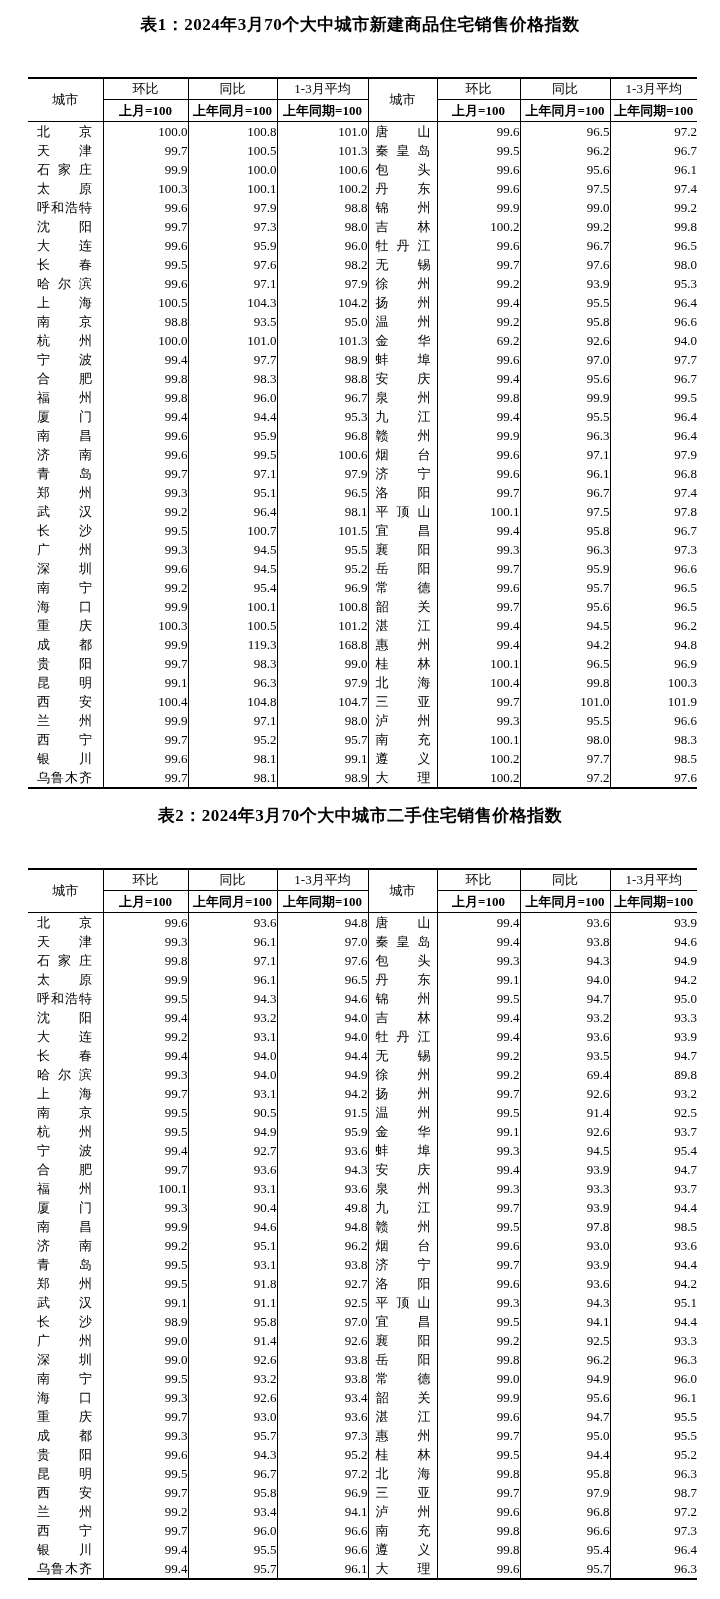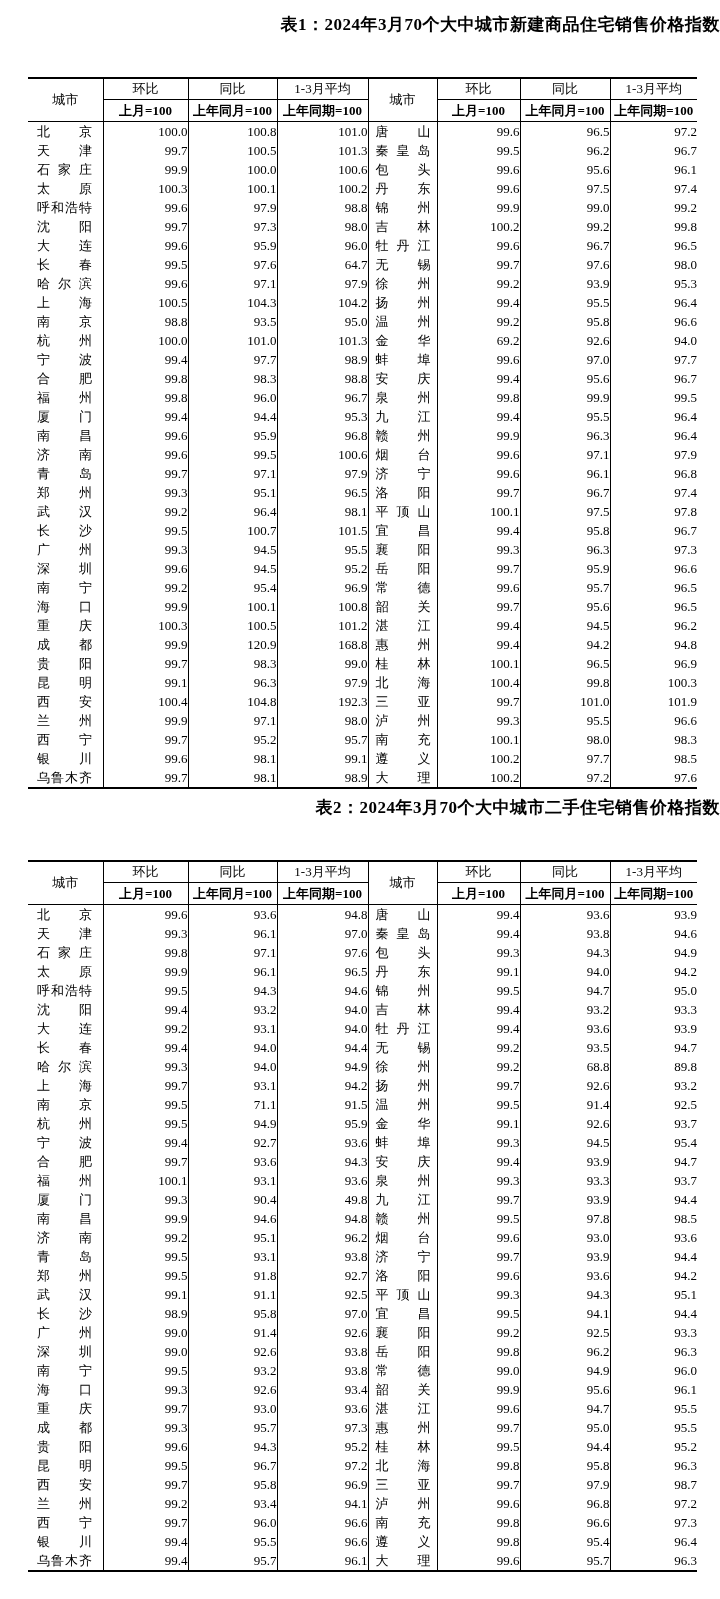--- a/index.html
+++ b/index.html
@@ -8,33 +8,33 @@
     background: #ffffff;
     color: #000000;
     font-family: "Liberation Serif", "DejaVu Serif", serif;
   }
   body {
     width: 720px;
     min-height: 1599px;
     overflow: hidden;
   }
   .page-title {
-    text-align: right;
+    text-align: center;
     font-size: 17px;
     font-weight: bold;
     margin: 0;
     letter-spacing: 0.5px;
   }
   #title1 { padding-top: 13px; }
   #title2 { padding-top: 7px; }
   table.idx {
     border-collapse: collapse;
     table-layout: fixed;
     width: 669px;
-    margin: 41px 0 0 28px;
+    margin: 41px 0 8px 28px;
     border-top: 2.5px solid #000;
     border-bottom: 2.5px solid #000;
   }
   table.idx th, table.idx td {
     font-size: 13px;
     font-weight: normal;
     padding: 0;
     border-left: 1px solid #000;
     border-right: 1px solid #000;
     overflow: hidden;
@@ -190,21 +190,21 @@
         <td class="num">99.6</td>
         <td class="num">96.7</td>
         <td class="num">96.5</td>
       </tr>
       <tr>
         <td>
           <span class="city-name">长春</span>
         </td>
         <td class="num">99.5</td>
         <td class="num">97.6</td>
-        <td class="num">64.7</td>
+        <td class="num">98.2</td>
         <td class="city-r">
           <span class="city-name">无锡</span>
         </td>
         <td class="num">99.7</td>
         <td class="num">97.6</td>
         <td class="num">98.0</td>
       </tr>
       <tr>
         <td>
           <span class="city-name">哈尔滨</span>
@@ -469,21 +469,21 @@
         </td>
         <td class="num">99.4</td>
         <td class="num">94.5</td>
         <td class="num">96.2</td>
       </tr>
       <tr>
         <td>
           <span class="city-name">成都</span>
         </td>
         <td class="num">99.9</td>
-        <td class="num">120.9</td>
+        <td class="num">119.3</td>
         <td class="num">168.8</td>
         <td class="city-r">
           <span class="city-name">惠州</span>
         </td>
         <td class="num">99.4</td>
         <td class="num">94.2</td>
         <td class="num">94.8</td>
       </tr>
       <tr>
         <td>
@@ -512,21 +512,21 @@
         <td class="num">100.4</td>
         <td class="num">99.8</td>
         <td class="num">100.3</td>
       </tr>
       <tr>
         <td>
           <span class="city-name">西安</span>
         </td>
         <td class="num">100.4</td>
         <td class="num">104.8</td>
-        <td class="num">192.3</td>
+        <td class="num">104.7</td>
         <td class="city-r">
           <span class="city-name">三亚</span>
         </td>
         <td class="num">99.7</td>
         <td class="num">101.0</td>
         <td class="num">101.9</td>
       </tr>
       <tr>
         <td>
           <span class="city-name">兰州</span>
@@ -736,21 +736,21 @@
         <td>
           <span class="city-name">哈尔滨</span>
         </td>
         <td class="num">99.3</td>
         <td class="num">94.0</td>
         <td class="num">94.9</td>
         <td class="city-r">
           <span class="city-name">徐州</span>
         </td>
         <td class="num">99.2</td>
-        <td class="num">68.8</td>
+        <td class="num">69.4</td>
         <td class="num">89.8</td>
       </tr>
       <tr>
         <td>
           <span class="city-name">上海</span>
         </td>
         <td class="num">99.7</td>
         <td class="num">93.1</td>
         <td class="num">94.2</td>
         <td class="city-r">
@@ -758,21 +758,21 @@
         </td>
         <td class="num">99.7</td>
         <td class="num">92.6</td>
         <td class="num">93.2</td>
       </tr>
       <tr>
         <td>
           <span class="city-name">南京</span>
         </td>
         <td class="num">99.5</td>
-        <td class="num">71.1</td>
+        <td class="num">90.5</td>
         <td class="num">91.5</td>
         <td class="city-r">
           <span class="city-name">温州</span>
         </td>
         <td class="num">99.5</td>
         <td class="num">91.4</td>
         <td class="num">92.5</td>
       </tr>
       <tr>
         <td>

